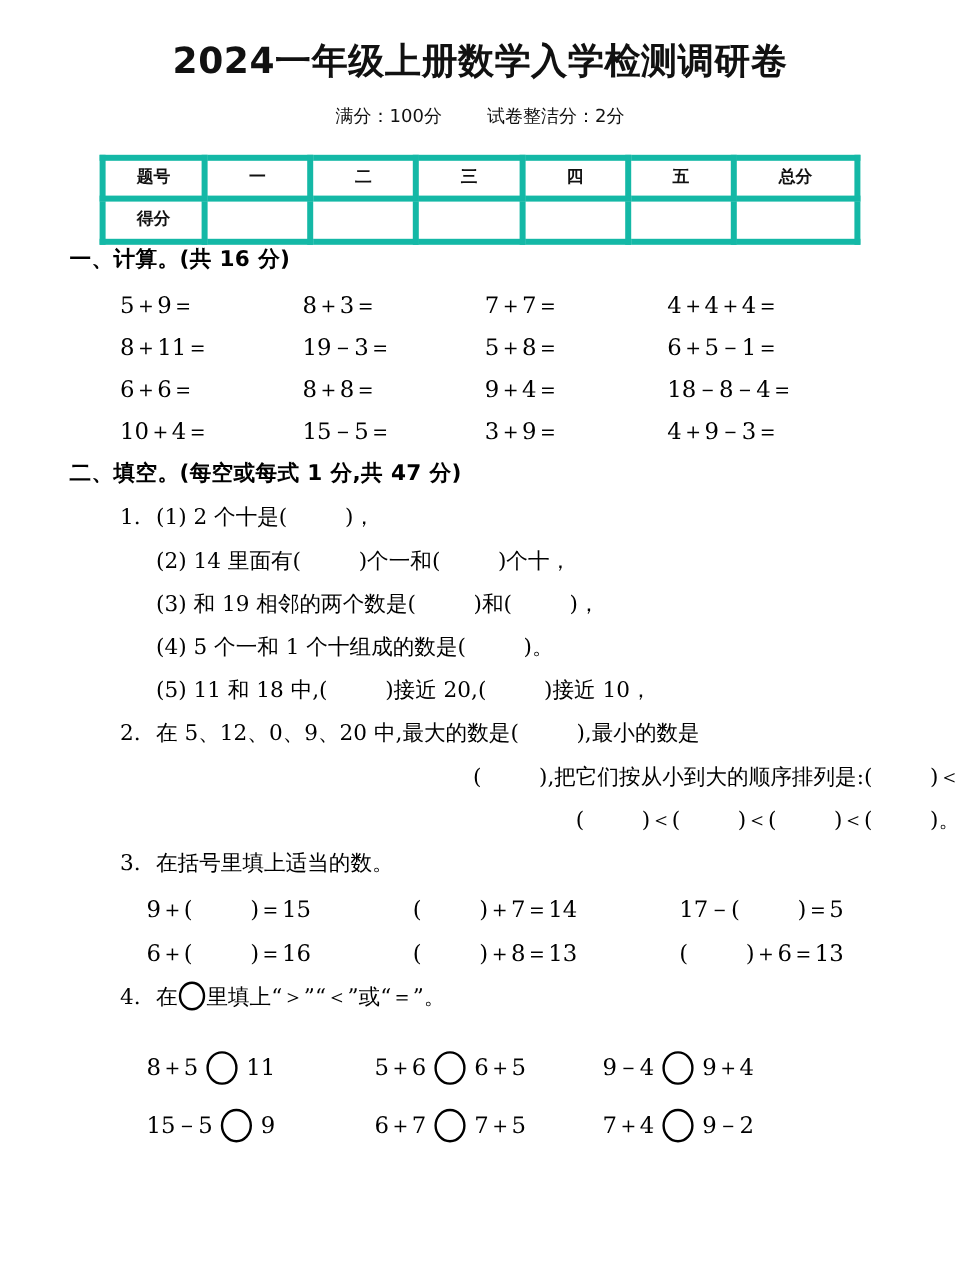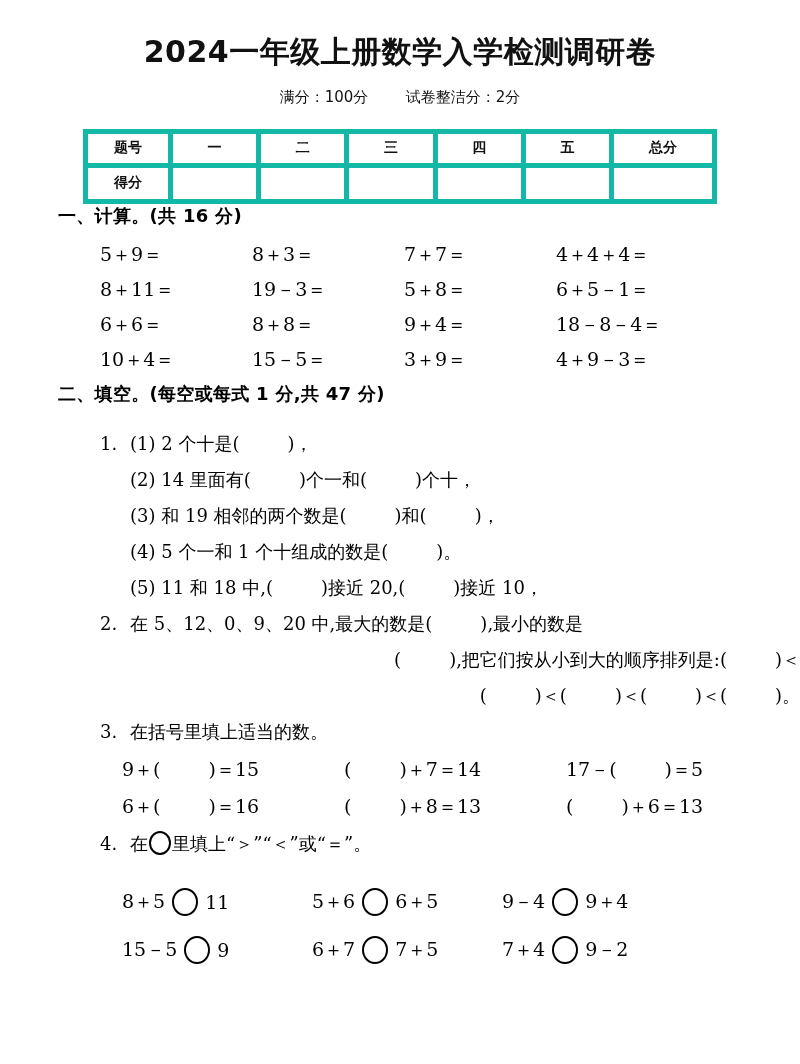--- a/index.html
+++ b/index.html
@@ -101,21 +101,21 @@
     font-size: 19px;
     font-family: "DejaVu Serif", "Liberation Serif", serif;
     white-space: nowrap;
   }
   .calc-cell.c4 {
     width: 184px;
   }
 
   
   .q-list {
-    margin-top: 20px;
+    margin-top: 8px;
   }
   .q-item {
     margin-left: 100px;
     font-size: 18px;
     line-height: 36px;
     white-space: nowrap;
   }
   .q-num {
     display: inline-block;
     width: 30px;

